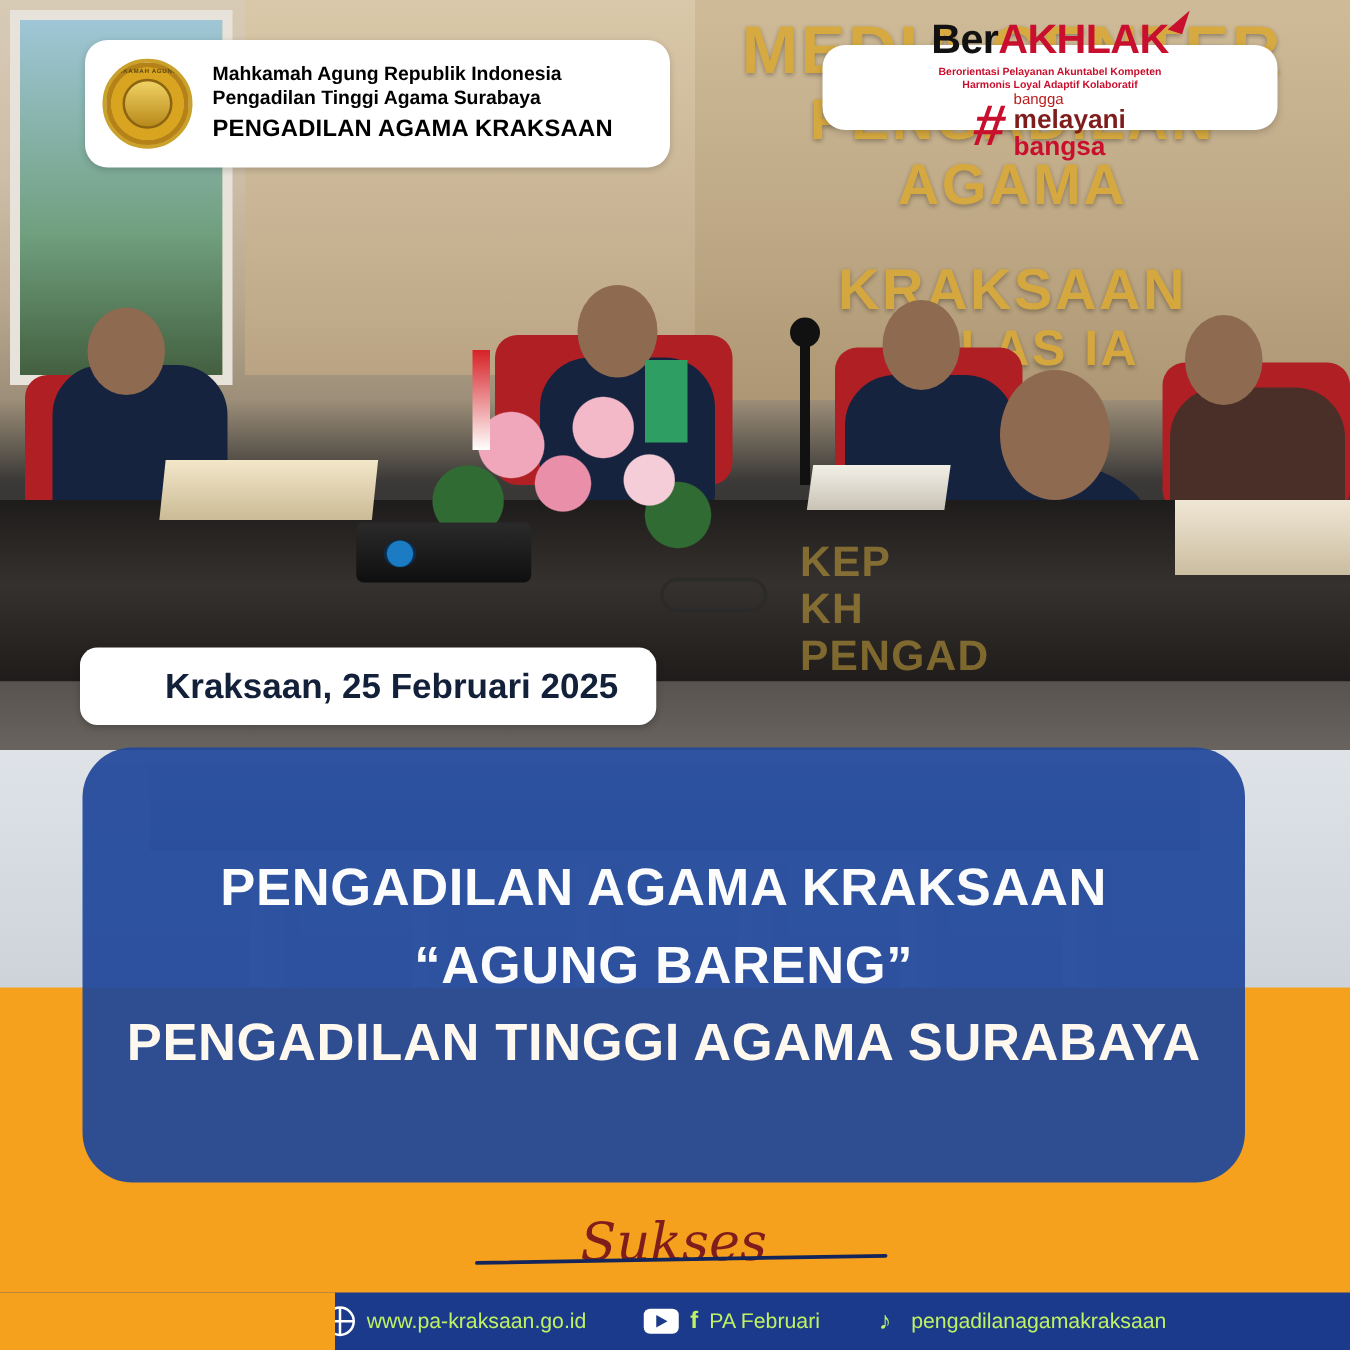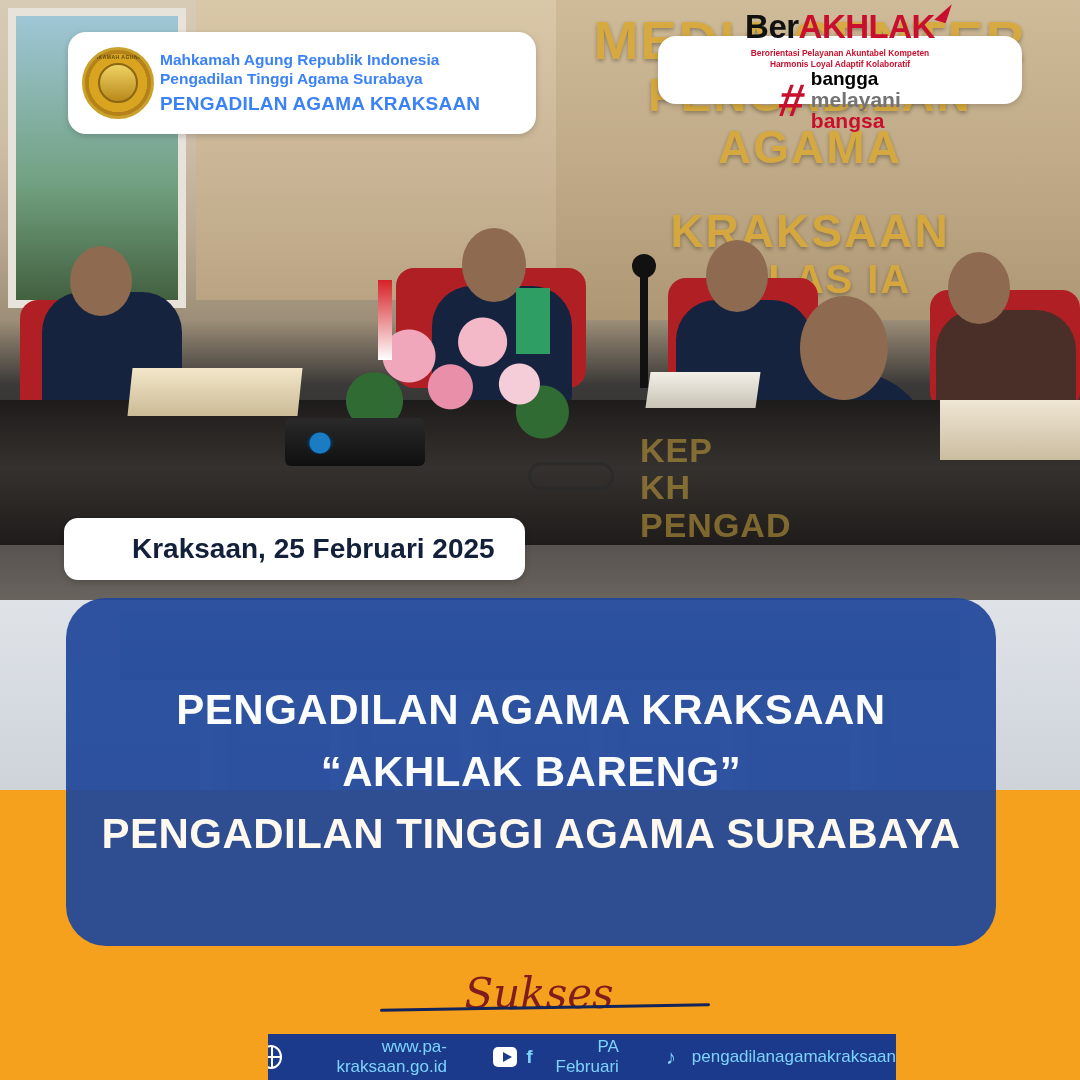--- a/index.html
+++ b/index.html
@@ -162,21 +162,21 @@
     font-size: 5px; color:#5c4a10; font-weight:bold;
     display:flex;align-items:flex-start;justify-content:center;
     padding-top:4px; letter-spacing:.5px;
   }
   .logo-ma .core {
     width: 40px; height: 40px; border-radius: 50%;
     background: linear-gradient(180deg,#e9c githubs,#caa12a);
     background: linear-gradient(180deg,#efd263,#b9891b);
     border: 2px solid #8c6512;
   }
-  .header-texts { margin-left: 6px; color: #3b82f6; line-height: 1.22; }
+  .header-texts { margin-left: 16px; color: #000000; line-height: 1.22; }
   .header-texts .t1 { font-size: 15.5px; font-weight: bold; }
   .header-texts .t2 { font-size: 15.5px; font-weight: bold; }
   .header-texts .t3 { font-size: 15.5px; font-weight: bold; }
   .header-texts .t4 { font-size: 19px; font-weight: bold; margin-top: 3px; letter-spacing:.2px;}
 
   
   .header-pill-right {
     position: absolute; left: 658px; top: 36px;
     width: 364px; height: 68px;
     background: #fff;
@@ -202,22 +202,22 @@
   .berakhlak .sub {
     margin-top: 2px; font-size: 8.4px; color: #c8102e; font-weight: bold;
     line-height: 1.25;
   }
   .bangga { display: flex; align-items: center; gap: 6px; }
   .hash {
     font-size: 46px; font-weight: bold; color: #c8102e; line-height: .9;
     transform: skewX(-8deg);
   }
   .bangga-text { line-height: 1.02; }
-  .bangga-text .b1 { font-size: 19px; color: #000000; font-weight: bold; }
-  .bangga-text .b2 { font-size: 21px; color: #737373; font-weight: bold; }
+  .bangga-text .b1 { font-size: 12px; color: #b91c1c; font-weight: normal; }
+  .bangga-text .b2 { font-size: 21px; color: #7f1d1d; font-weight: bold; }
   .bangga-text .b3 { font-size: 21px; color: #c8102e; font-weight: bold; }
 
   
   .date-pill {
     position: absolute; left: 64px; top: 518px;
     height: 62px; padding: 0 30px;
     background: #fff;
     border-radius: 14px;
     display: flex; align-items: center;
     box-shadow: 0 2px 6px rgba(0,0,0,.2);
@@ -261,25 +261,24 @@
     top: 9px;
   }
   .tagline-underline {
     position: absolute; left: 380px; top: 1006px; width: 330px; height: 3px;
     background: #13255a; border-radius: 2px;
     transform: rotate(-1deg);
   }
 
   
   .footer {
-    position: absolute; left: 0; top: 1034px; width: 896px; height: 46px;
+    position: absolute; left: 0; top: 1034px; width: 1080px; height: 46px;
     background: #1b3a8b;
     display: flex; align-items: center;
-    color: #7dd3fc;
-    text-align: right;
+    color: #bef264;
   }
   .footer .item { display: flex; align-items: center; gap: 9px; font-size: 17px; }
   .f1 { margin-left: 84px; }
   .f2 { margin-left: 46px; }
   .f3 { margin-left: 46px; }
   .f4 { margin-left: 40px; }
   .ic {
     width: 24px; height: 24px; display: inline-flex;
     align-items: center; justify-content: center;
   }
@@ -399,21 +398,21 @@
       </div>
     </div>
   </div>
 
   <div class="date-pill">
     <span>Kraksaan, 25 Februari 2025</span>
   </div>
 
   <div class="title-panel">
     <div class="ln ln1">PENGADILAN AGAMA KRAKSAAN</div>
-    <div class="ln ln2">“AKHLAK BARENG”</div>
+    <div class="ln ln2">“AGUNG BARENG”</div>
     <div class="ln ln3">PENGADILAN TINGGI AGAMA SURABAYA</div>
   </div>
 
   <div class="tagline">
     <span class="script">Sukses</span>
   </div>
   <div class="tagline-underline"></div>
 
   <div class="footer">
     <div class="item f1">

